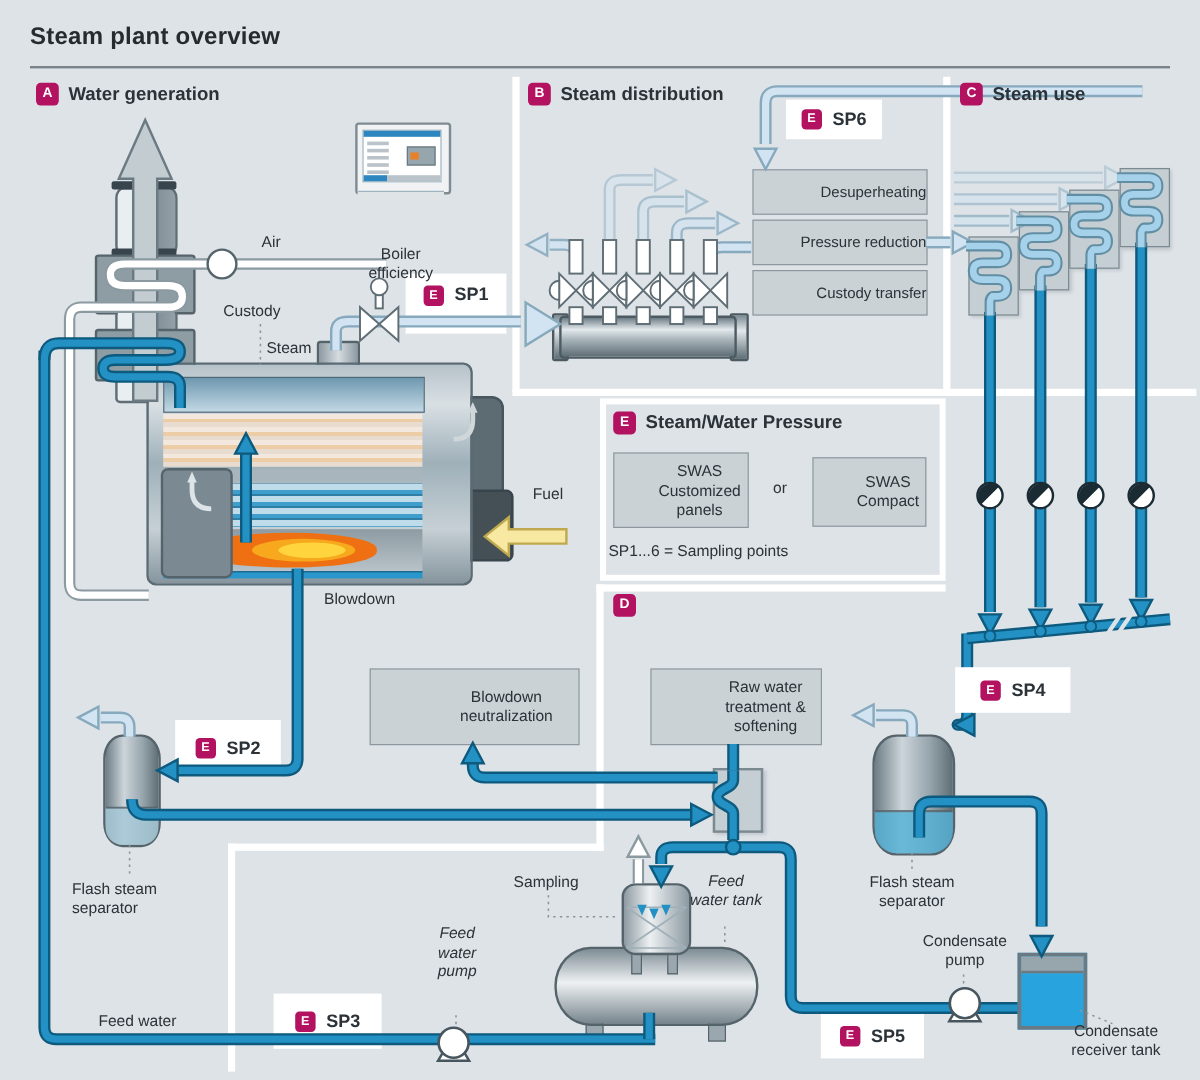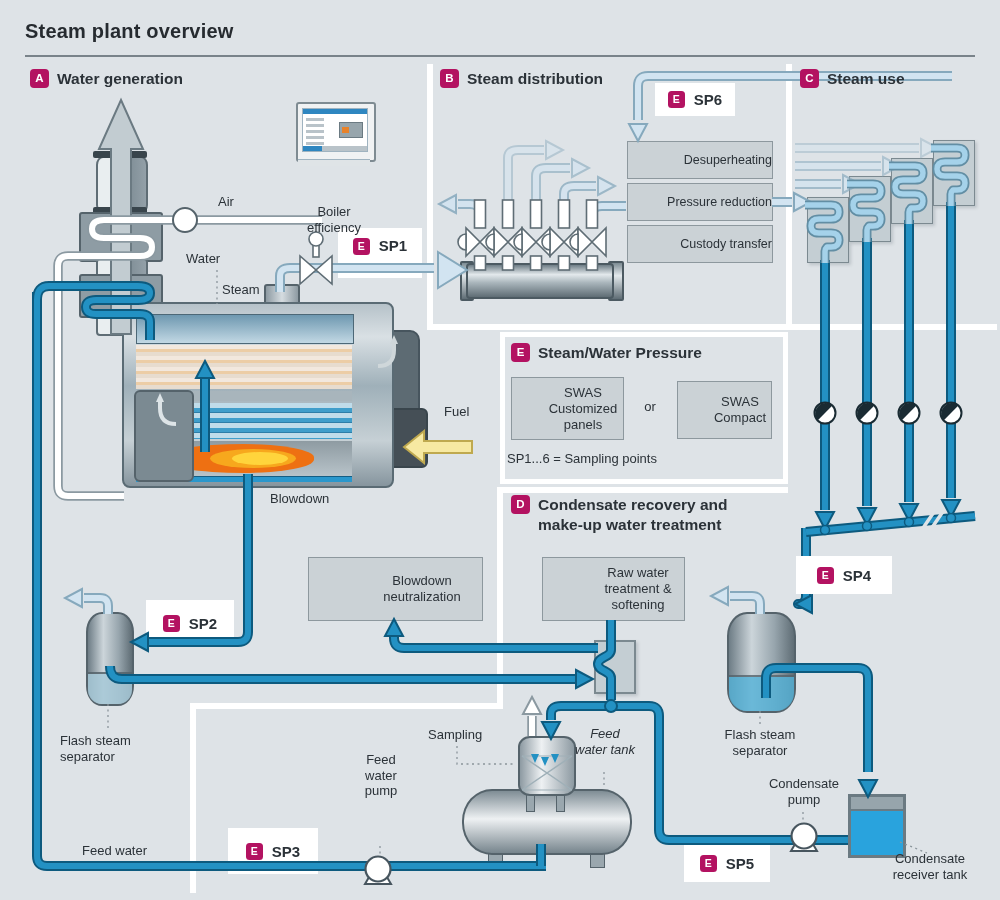--- a/index.html
+++ b/index.html
@@ -401,32 +401,31 @@
   <div class="shead" style="left:800px;top:69px;">
     <span class="badge">C</span>
     <span>Steam use</span>
   </div>
   <div class="shead" style="left:511px;top:343px;">
     <span class="badge">E</span>
     <span>Steam/Water Pressure</span>
   </div>
   <div class="shead" style="left:511px;top:495px;align-items:flex-start;">
     <span class="badge">D</span>
-    <span style="line-height:20px;"><span>Condensate recovery and</span><br><span>make-up water treatment</span></span>
   </div>
   <div class="lab" style="left:507px;top:451px;font-size:13px;">SP1...6 = Sampling points</div>
 
   <div class="lab" style="left:218px;top:194px;">Air</div>
-  <div class="lab" style="left:186px;top:251px;">Water</div>
+  <div class="lab" style="left:186px;top:251px;">Custody</div>
   <div class="lab" style="left:222px;top:282px;">Steam</div>
   <div class="lab" style="left:444px;top:404px;">Fuel</div>
   <div class="lab" style="left:270px;top:491px;">Blowdown</div>
   <div class="lab c" style="left:294px;top:164px;width:80px;margin-top:40px;">Boiler efficiency</div>
   <div class="lab" style="left:60px;top:733px;width:92px;">Flash steam separator</div>
   <div class="lab" style="left:82px;top:843px;">Feed water</div>
-  <div class="lab c" style="left:350px;top:752px;width:62px;">Feed water pump</div>
+  <div class="lab c" style="left:350px;top:770px;width:62px;font-style:italic;">Feed water pump</div>
   <div class="lab" style="left:428px;top:727px;">Sampling</div>
   <div class="lab c" style="left:574px;top:726px;width:62px;font-style:italic;">Feed water tank</div>
   <div class="lab c" style="left:714px;top:727px;width:92px;">Flash steam separator</div>
   <div class="lab c" style="left:760px;top:776px;width:88px;">Condensate pump</div>
   <div class="lab c" style="left:884px;top:851px;width:92px;">Condensate receiver tank</div>
 
 </div>
 
 </body></html>

